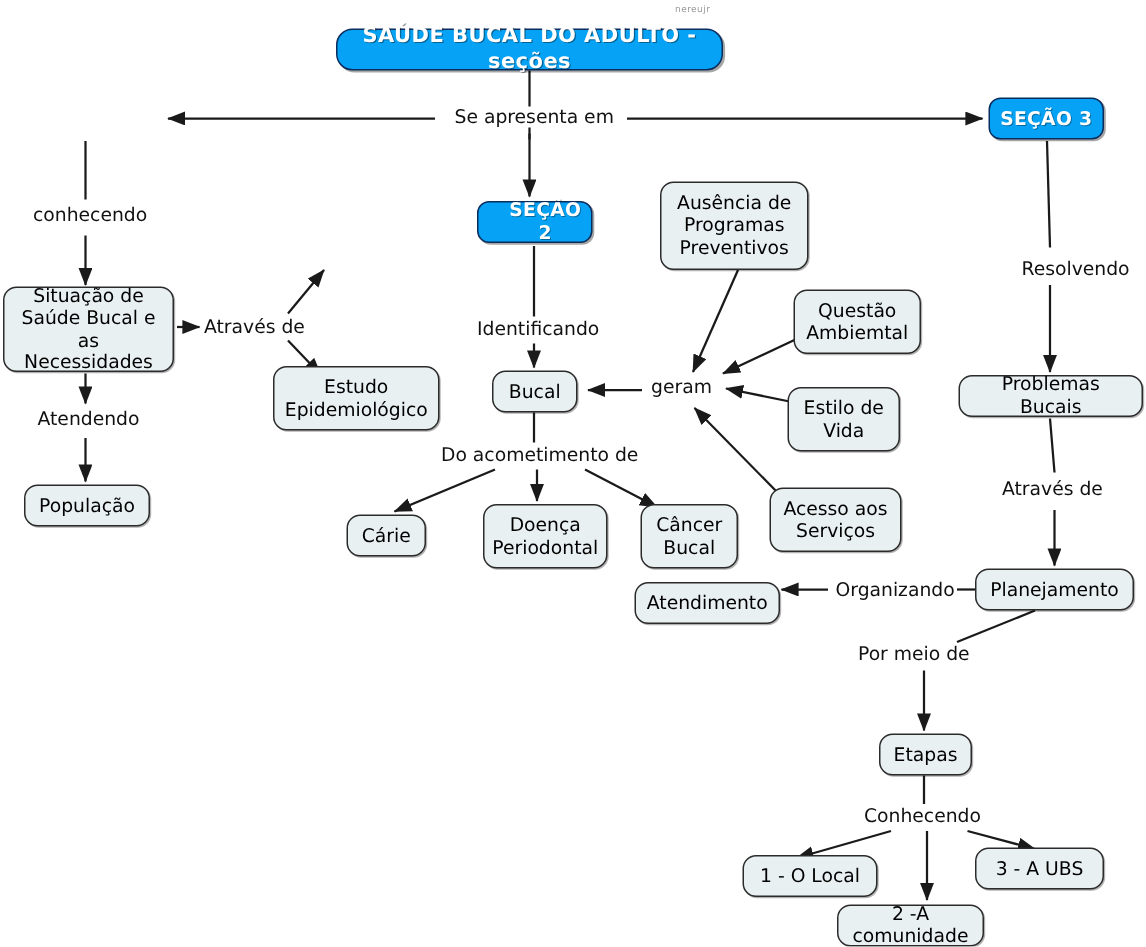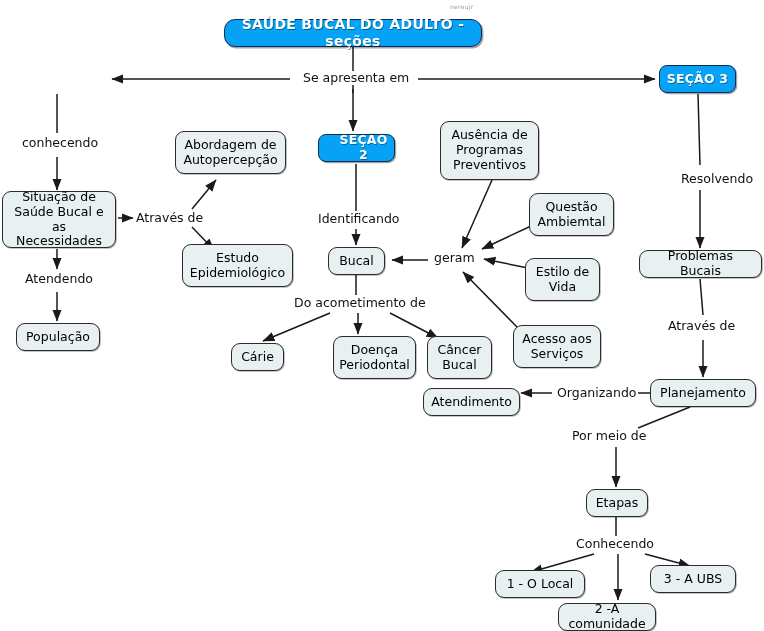--- a/index.html
+++ b/index.html
@@ -139,28 +139,26 @@
 
   <div class="node title" style="left:224px;top:19px;width:258px;height:28px;">SAÚDE BUCAL DO ADULTO - seções</div>
 
   <div class="node secao" style="left:318px;top:134px;width:77px;height:28px;padding-left:20px;">SEÇÃO 2</div>
   <div class="node secao" style="left:659px;top:65px;width:77px;height:28px;">SEÇÃO 3</div>
 
   <div class="node" style="left:2px;top:191px;width:114px;height:57px;">Situação de
 Saúde Bucal e
 as Necessidades</div>
   <div class="node" style="left:16px;top:323px;width:84px;height:28px;">População</div>
-  <div class="node" style="left:175px;top:131px;width:111px;height:43px;">Abordagem de
-Autopercepção</div>
   <div class="node" style="left:182px;top:244px;width:111px;height:43px;">Estudo
 Epidemiológico</div>
 
   <div class="node" style="left:328px;top:247px;width:57px;height:28px;">Bucal</div>
   <div class="node" style="left:231px;top:343px;width:53px;height:28px;">Cárie</div>
-  <div class="node" style="left:333px;top:336px;width:83px;height:43px;">Doença
+  <div class="node" style="left:322px;top:336px;width:83px;height:43px;">Doença
 Periodontal</div>
   <div class="node" style="left:427px;top:336px;width:65px;height:43px;">Câncer
 Bucal</div>
 
   <div class="node" style="left:440px;top:121px;width:99px;height:59px;">Ausência de
 Programas
 Preventivos</div>
   <div class="node" style="left:529px;top:193px;width:85px;height:43px;">Questão
 Ambiemtal</div>
   <div class="node" style="left:525px;top:258px;width:75px;height:43px;">Estilo de

